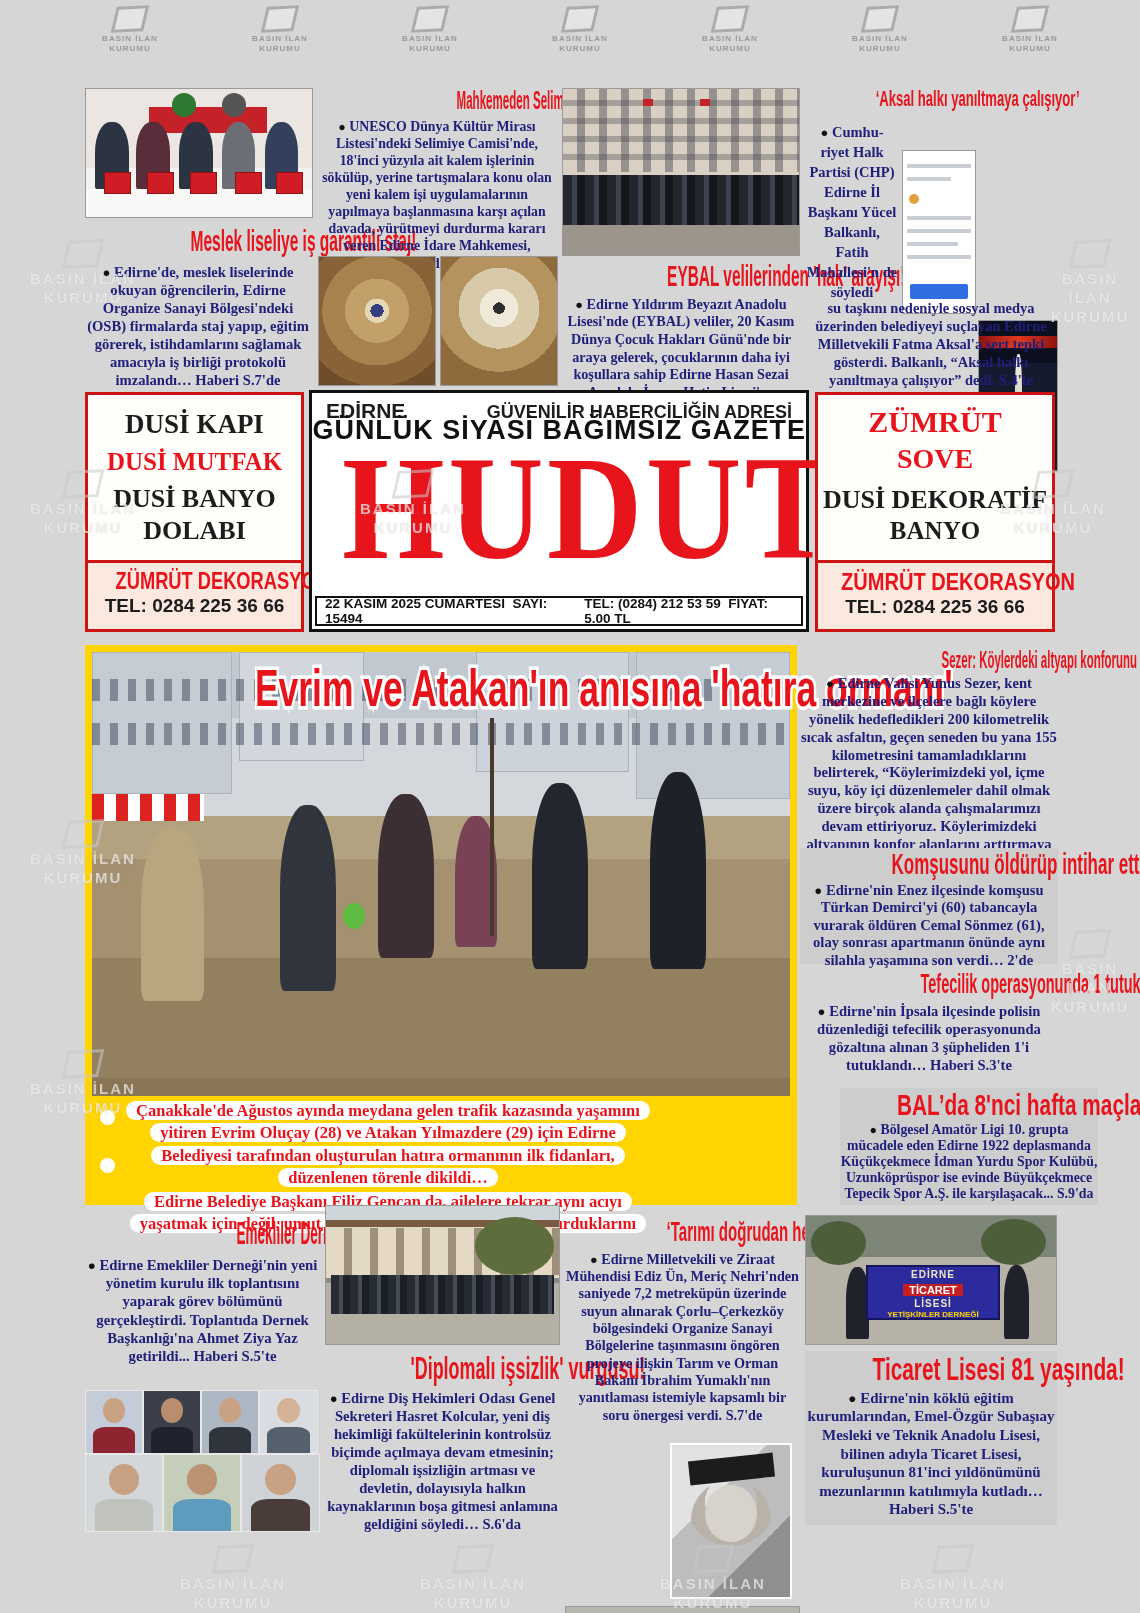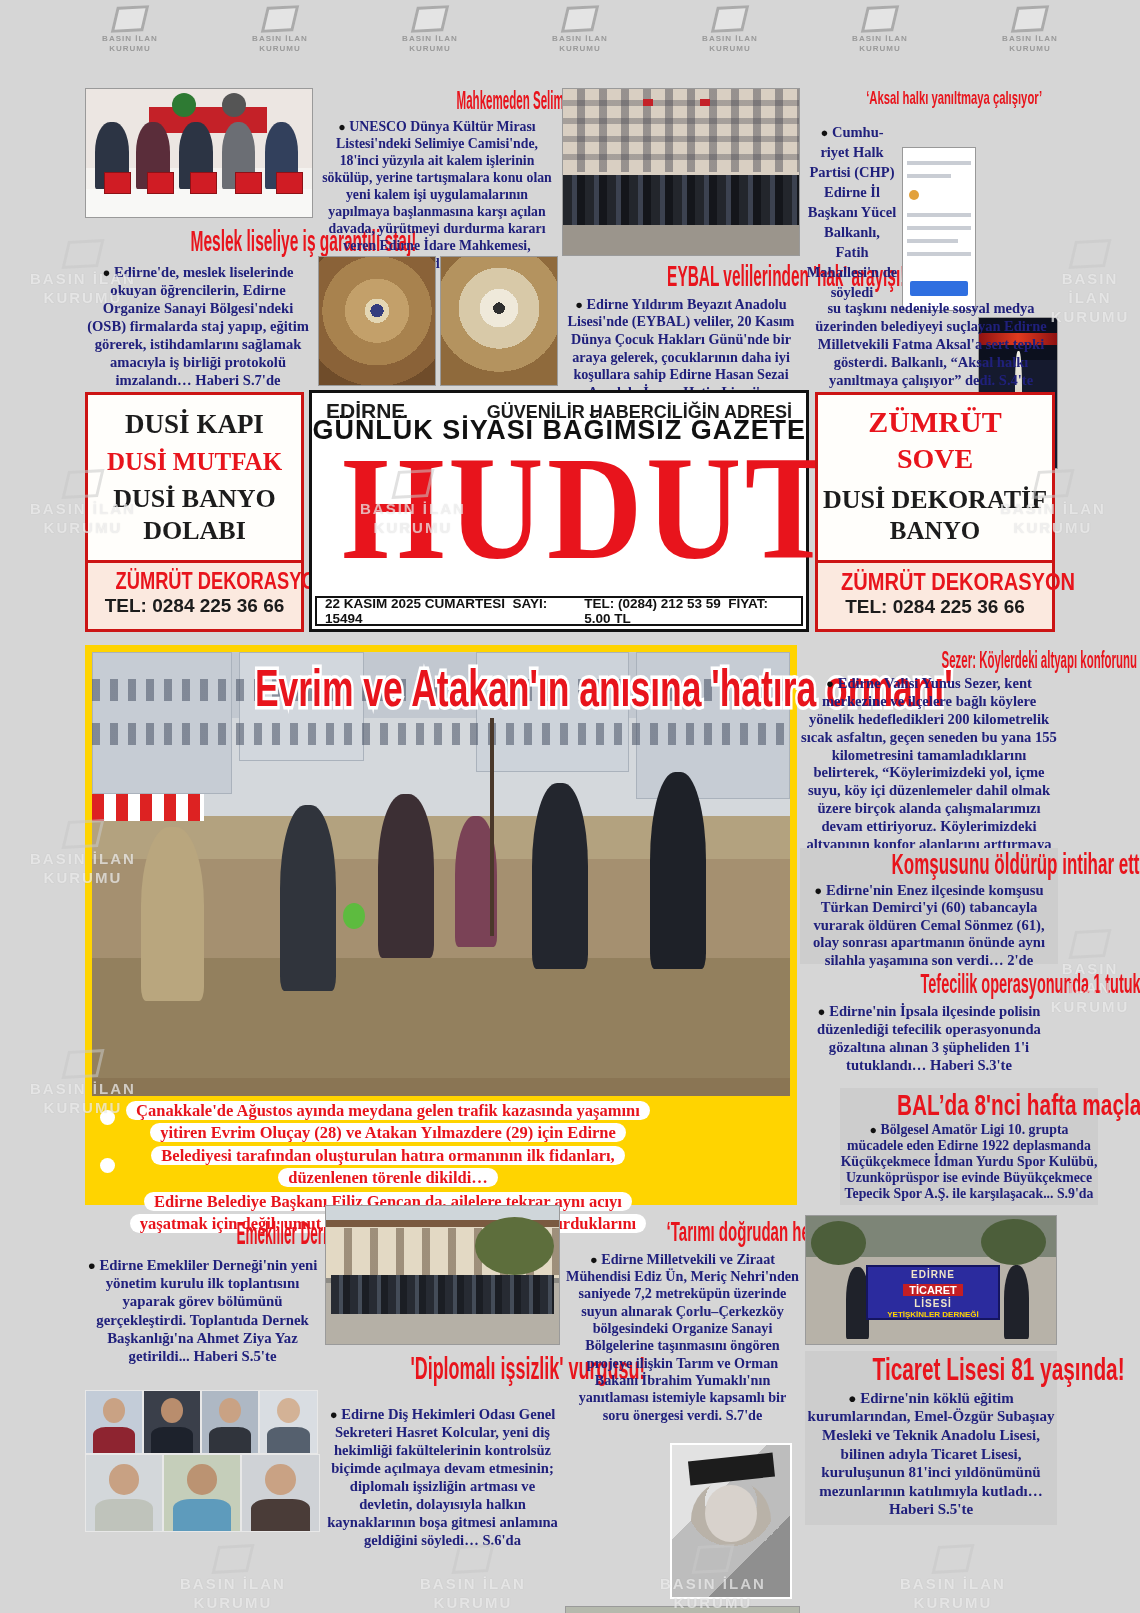--- a/index.html
+++ b/index.html
@@ -149,21 +149,21 @@
       <div class="win"></div>
       <div class="flag" style="left:34%;"></div>
       <div class="flag" style="left:58%;"></div>
       <div class="heads"></div>
     </div>
     <div class="hl" style="margin-top:6px;font-size:29px;"><span class="fit" style="transform: scaleX(0.53125);">EYBAL velilerinden 'hak' arayışı!</span></div>
     <div class="body-txt" style="margin-top:4px;font-size:14.2px;"><span class="bullet">●</span> <span>Edirne Yıldırım Beyazıt Anadolu Lisesi'nde (EYBAL) veliler, 20 Kasım Dünya Çocuk Hakları Günü'nde bir araya gelerek, çocuklarının daha iyi koşullara sahip Edirne Hasan Sezai Anadolu İmam Hatip Lisesi'ne yönlendirilmesi için ses yükseltti… Haberi S.2'de</span></div>
   </div>
 
   <div class="abs" style="left:806px;top:88px;width:250px;height:298px;">
-    <div class="hl" style="font-size:19px;"><span class="fit" style="transform: scaleX(0.593824);">‘Aksal halkı yanıltmaya çalışıyor’</span></div>
+    <div class="hl" style="font-size:22px;"><span class="fit" style="transform: scaleX(0.593824);">‘Aksal halkı yanıltmaya çalışıyor’</span></div>
     <div style="position:absolute;left:0;top:34px;width:92px;" class="body-txt">
       <span style="font-size:14.5px;"><span class="bullet">●</span> <span>Cumhu- riyet Halk Partisi (CHP) Edirne İl Başkanı Yücel Balkanlı, Fatih Mahallesi'n de söyledi</span></span>
     </div>
     <div class="photo ph-fb abs" style="left:96px;top:40px;width:72px;height:162px;">
       <div class="bar" style="top:8%;"></div>
       <div class="bar" style="top:16%;width:60%;"></div>
       <div class="av"></div>
       <div class="bar" style="top:40%;"></div>
       <div class="bar" style="top:48%;"></div>
       <div class="bar" style="top:56%;width:70%;"></div>
@@ -310,21 +310,21 @@
   </div>
 
   <div class="abs" style="left:325px;top:1205px;width:235px;height:330px;">
     <div class="photo ph-cer" style="width:233px;height:138px;">
       <div class="roof"></div>
       <div class="wins"></div>
       <div class="tree" style="right:2%;top:8%;width:34%;height:42%;"></div>
       <div class="row"></div>
     </div>
     <div class="hl" style="margin-top:8px;font-size:31px;"><span class="fit" style="transform: scaleX(0.578818);">'Diplomalı işsizlik' vurgusu!</span></div>
-    <div class="body-txt" style="margin-top:20px;font-size:14.6px;text-align:center;"><span class="bullet">●</span> <span>Edirne Diş Hekimleri Odası Genel Sekreteri Hasret Kolcular, yeni diş hekimliği fakültelerinin kontrolsüz biçimde açılmaya devam etmesinin; diplomalı işsizliğin artması ve devletin, dolayısıyla halkın kaynaklarının boşa gitmesi anlamına geldiğini söyledi… S.6'da</span></div>
+    <div class="body-txt" style="margin-top:4px;font-size:14.6px;text-align:center;"><span class="bullet">●</span> <span>Edirne Diş Hekimleri Odası Genel Sekreteri Hasret Kolcular, yeni diş hekimliği fakültelerinin kontrolsüz biçimde açılmaya devam etmesinin; diplomalı işsizliğin artması ve devletin, dolayısıyla halkın kaynaklarının boşa gitmesi anlamına geldiğini söyledi… S.6'da</span></div>
   </div>
 
   <div class="abs" style="left:565px;top:1218px;width:235px;height:317px;">
     <div class="hl" style="font-size:28px;"><span class="fit" style="transform: scaleX(0.53653);">‘Tarımı doğrudan hedef alan risk’</span></div>
     <div class="body-txt" style="margin-top:4px;font-size:14.2px;line-height:1.22;"><span class="bullet">●</span> <span>Edirne Milletvekili ve Ziraat Mühendisi Ediz Ün, Meriç Nehri'nden saniyede 7,2 metreküpün üzerinde suyun alınarak Çorlu–Çerkezköy bölgesindeki Organize Sanayi Bölgelerine taşınmasını öngören projeye ilişkin Tarım ve Orman Bakanı İbrahim Yumaklı'nın yanıtlaması istemiyle kapsamlı bir soru önergesi verdi. S.7'de</span></div>
     <div class="photo ph-parl abs" style="left:0;top:182px;width:233px;height:133px;">
       <div class="desk"></div>
 
     </div>
   </div>

